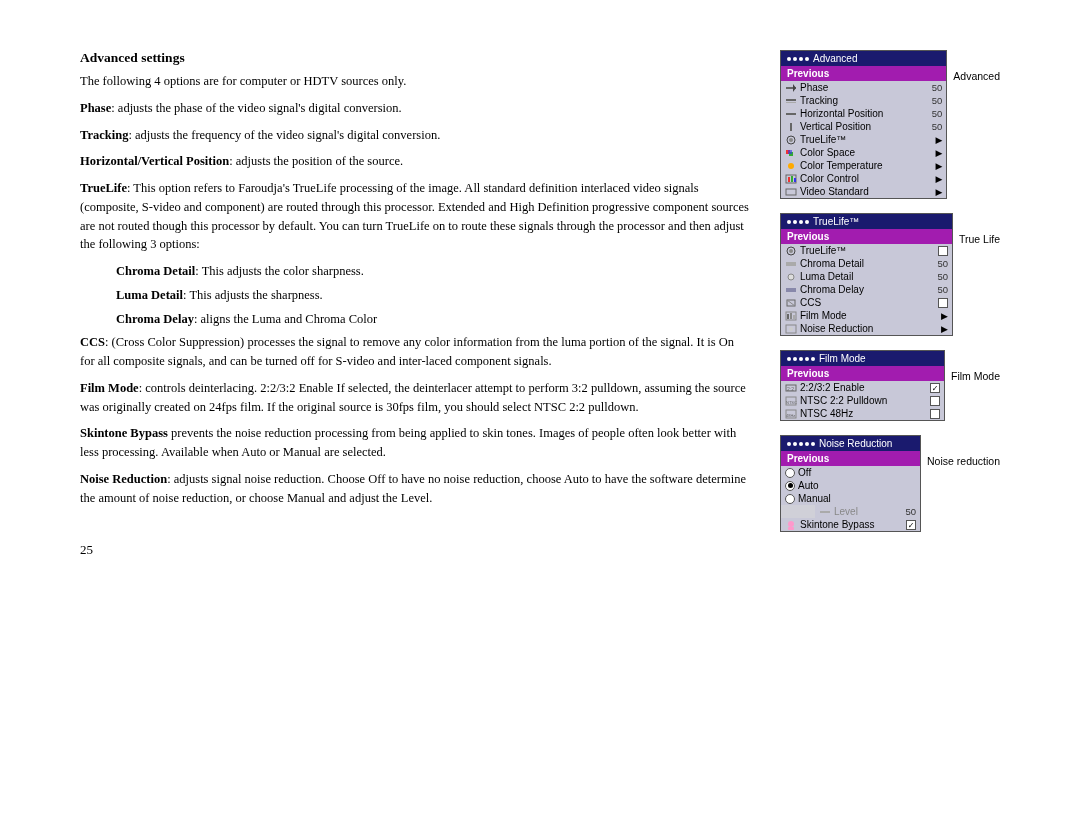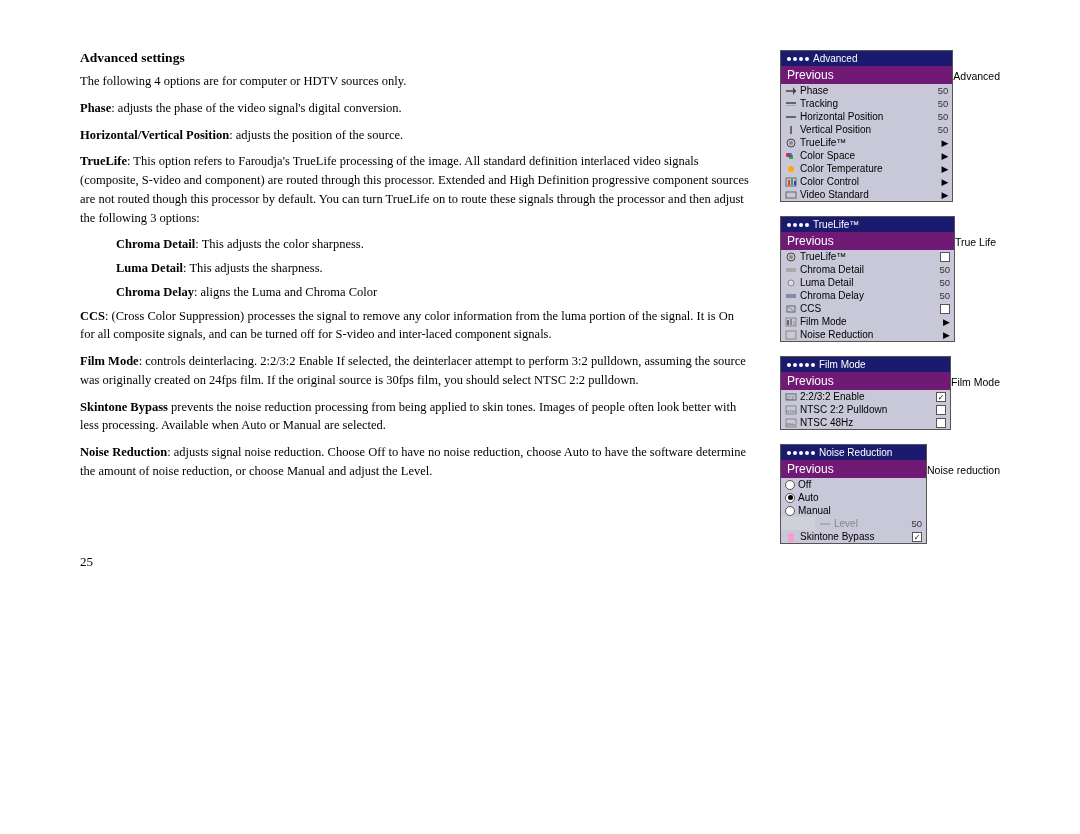--- a/index.html
+++ b/index.html
@@ -101,24 +101,25 @@
       border-radius: 50%;
       background: #aaaacc;
       display: inline-block;
     }
 
     .menu-dot-filled {
       background: #ffffff;
     }
 
     .menu-previous-row {
-      background: #701a75;
+      background: #a21caf;
       color: #ffffff;
       padding: 2px 6px;
-      font-size: 12px;
+      font-size: 10px;
+      font-weight: bold;
     }
 
     .menu-row {
       display: flex;
       align-items: center;
       padding: 1px 4px;
       color: #000;
       font-size: 10px;
       gap: 3px;
       background: #c8c8d8;
@@ -185,20 +186,21 @@
     }
 
     .menu-row-disabled {
       color: #888;
       margin-left: 34px;
     }
 
     .panel-with-label {
       display: flex;
       align-items: flex-start;
+      gap: 6px;
     }
 
     .panel-side-label {
       font-family: Arial, Helvetica, sans-serif;
       font-size: 10.5px;
       color: #000;
       padding-top: 20px;
       white-space: nowrap;
     }
   </style>
@@ -209,20 +211,23 @@
   <div class="content-area">
 
     <div class="left-column">
       <p class="section-title">Advanced settings</p>
       <p class="body-text">The following 4 options are for computer or HDTV sources only.</p>
 
       <p class="body-text">
         <b>Phase</b><span>: adjusts the phase of the video signal's digital conversion.</span>
       </p>
       <p class="body-text">
+        <b>Tracking</b><span>: adjusts the frequency of the video signal's digital conversion.</span>
+      </p>
+      <p class="body-text">
         <b>Horizontal/Vertical Position</b><span>: adjusts the position of the source.</span>
       </p>
       <p class="body-text">
         <b>TrueLife</b><span>: This option refers to Faroudja's TrueLife processing of the image. All standard definition interlaced video signals (composite, S-video and component) are routed through this processor.  Extended and High Definition progressive component sources are not routed though this processor by default.  You can turn TrueLife on to route these signals through the processor and then adjust the following 3 options:</span>
       </p>
       <p class="body-text indented">
         <b>Chroma Detail</b><span>: This adjusts the color sharpness.</span>
       </p>
       <p class="body-text indented">
         <b>Luma Detail</b><span>: This adjusts the sharpness.</span>

